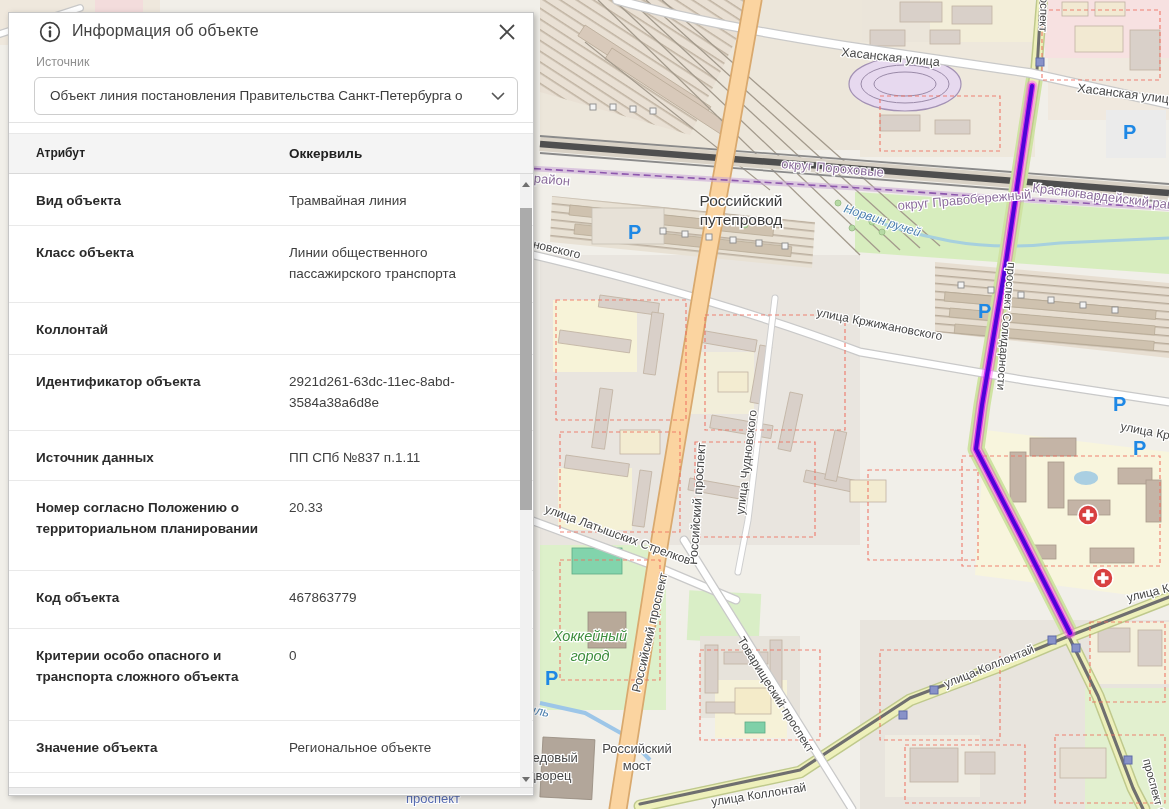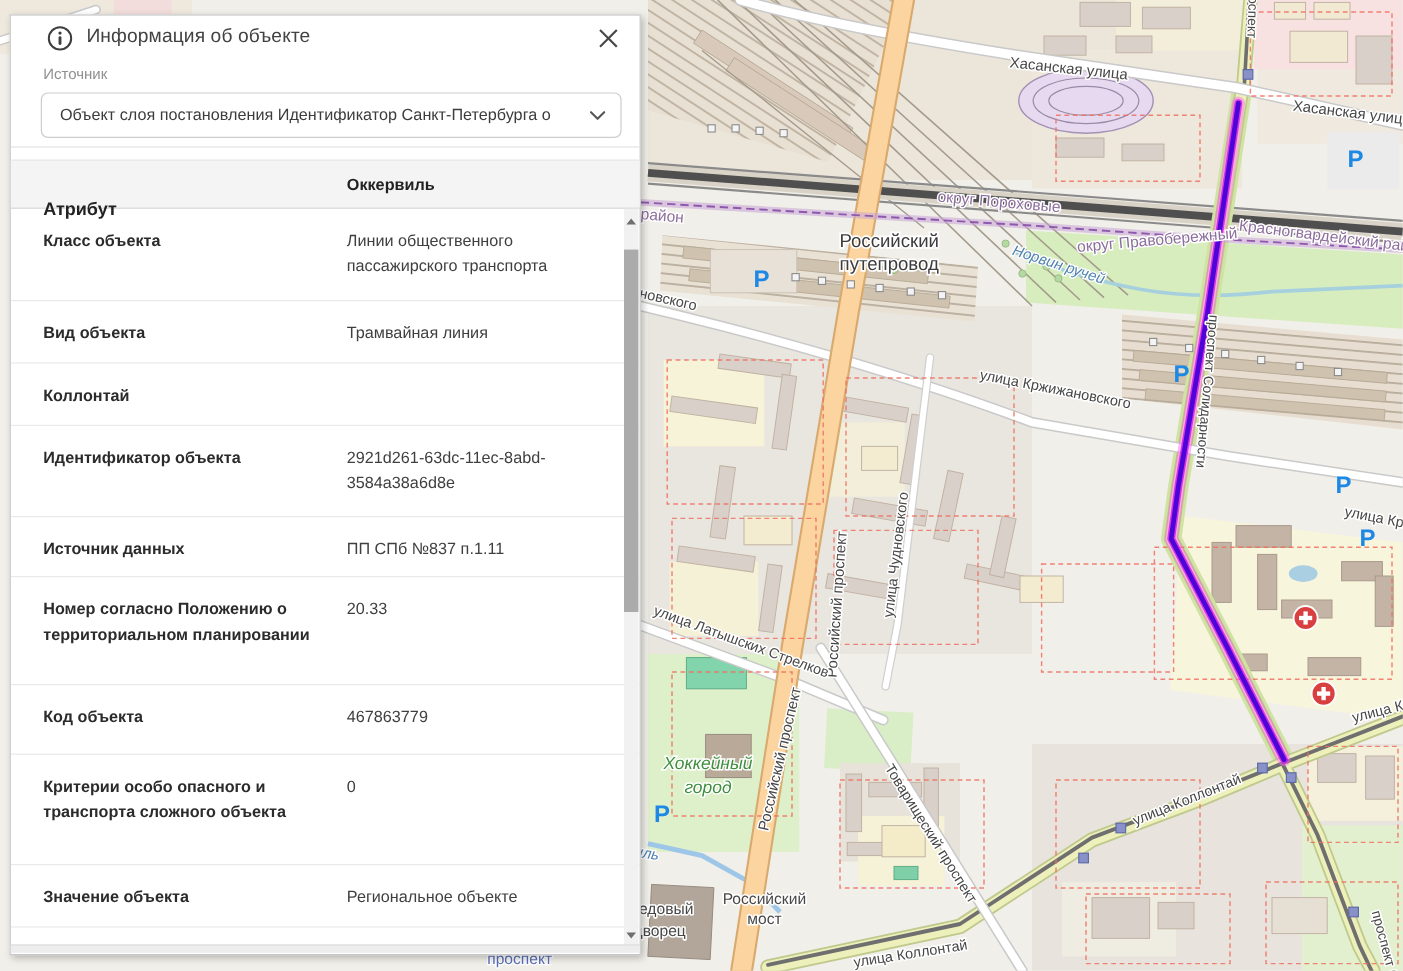--- a/index.html
+++ b/index.html
@@ -22,21 +22,21 @@
   .close-btn{position:absolute;right:14px;top:7px;width:24px;height:24px;cursor:pointer;}
   .objects-label{position:absolute;left:27px;top:42px;font-size:12.5px;color:#909090;}
   .layer-select{position:absolute;left:25px;top:64px;width:484px;height:38px;border:1px solid #cdcdcd;
     border-radius:6px;box-sizing:border-box;background:#fff;cursor:pointer;}
   .layer-select-text{position:absolute;left:15px;top:10px;right:34px;font-size:13.5px;color:#3c3c3c;
     white-space:nowrap;overflow:hidden;}
   .chevron{position:absolute;right:12px;top:14px;}
   .panel-divider{position:absolute;left:0;right:0;top:109px;border-top:1px solid #e3e3e3;}
   .table-head{position:absolute;left:0;right:0;top:120px;height:41px;background:#f4f4f4;
     border-top:1px solid #e8e8e8;border-bottom:1px solid #d9d9d9;box-sizing:border-box;}
-  .th-attr{position:absolute;left:27px;top:12px;font-size:15px;font-weight:bold;color:#222;margin-top:20px;}
+  .th-attr{position:absolute;left:27px;top:12px;font-size:12px;font-weight:bold;color:#222;}
   .th-val{position:absolute;left:280px;top:12px;font-size:13.5px;font-weight:bold;color:#222;}
   .table-body{position:absolute;left:0;top:161px;width:100%;height:616px;overflow:hidden;}
   .trow{position:relative;display:flex;border-bottom:1px solid #e9e9e9;box-sizing:border-box;
     padding:16px 0 0 27px;}
   .tcell-attr{width:235px;flex:0 0 235px;font-size:13.5px;font-weight:bold;color:#2b2b2b;line-height:21px;padding-right:18px;}
   .tcell-val{flex:1;font-size:13.5px;color:#3f3f3f;line-height:21px;padding-right:36px;}
   .clipped-sliver{position:absolute;left:125px;top:775px;width:10px;height:3px;background:#3a3a3a;overflow:hidden;}
   
   .vscroll{position:absolute;right:1px;top:161px;width:12px;height:616px;background:#f1f1f1;}
   .vscroll .arrow-up{position:absolute;top:8px;left:2px;width:0;height:0;
@@ -358,41 +358,41 @@
     <div class="panel-title">Информация об объекте</div>
     <svg class="close-btn" viewBox="0 0 24 24">
       <line x1="5" y1="5" x2="19" y2="19" stroke="#474747" stroke-width="1.8"></line>
       <line x1="19" y1="5" x2="5" y2="19" stroke="#474747" stroke-width="1.8"></line>
     </svg>
   </div>
 
   <div class="objects-label">Источник</div>
 
   <div class="layer-select">
-    <div class="layer-select-text">Объект слоя постановления Идентификатор Санкт-Петербурга о</div>
+    <div class="layer-select-text">Объект линия постановления Правительства Санкт-Петербурга о</div>
     <svg class="chevron" width="14" height="9" viewBox="0 0 14 9">
       <polyline points="1.5,1.5 7,7 12.5,1.5" fill="none" stroke="#555" stroke-width="1.7" stroke-linecap="round" stroke-linejoin="round"></polyline>
     </svg>
   </div>
 
   <div class="panel-divider"></div>
 
   <div class="table-head">
     <div class="th-attr">Атрибут</div>
     <div class="th-val">Оккервиль</div>
   </div>
 
   <div class="table-body">
+    <div class="trow" style="height:52px">
+      <div class="tcell-attr">Вид объекта</div>
+      <div class="tcell-val">Трамвайная линия</div>
+    </div>
     <div class="trow" style="height:77px">
       <div class="tcell-attr">Класс объекта</div>
       <div class="tcell-val">Линии общественного пассажирского транспорта</div>
-    </div>
-    <div class="trow" style="height:52px">
-      <div class="tcell-attr">Вид объекта</div>
-      <div class="tcell-val">Трамвайная линия</div>
     </div>
     <div class="trow" style="height:52px">
       <div class="tcell-attr">Коллонтай</div>
       <div class="tcell-val"></div>
     </div>
     <div class="trow" style="height:76px">
       <div class="tcell-attr">Идентификатор объекта</div>
       <div class="tcell-val">2921d261-63dc-11ec-8abd-3584a38a6d8e</div>
     </div>
     <div class="trow" style="height:50px">

